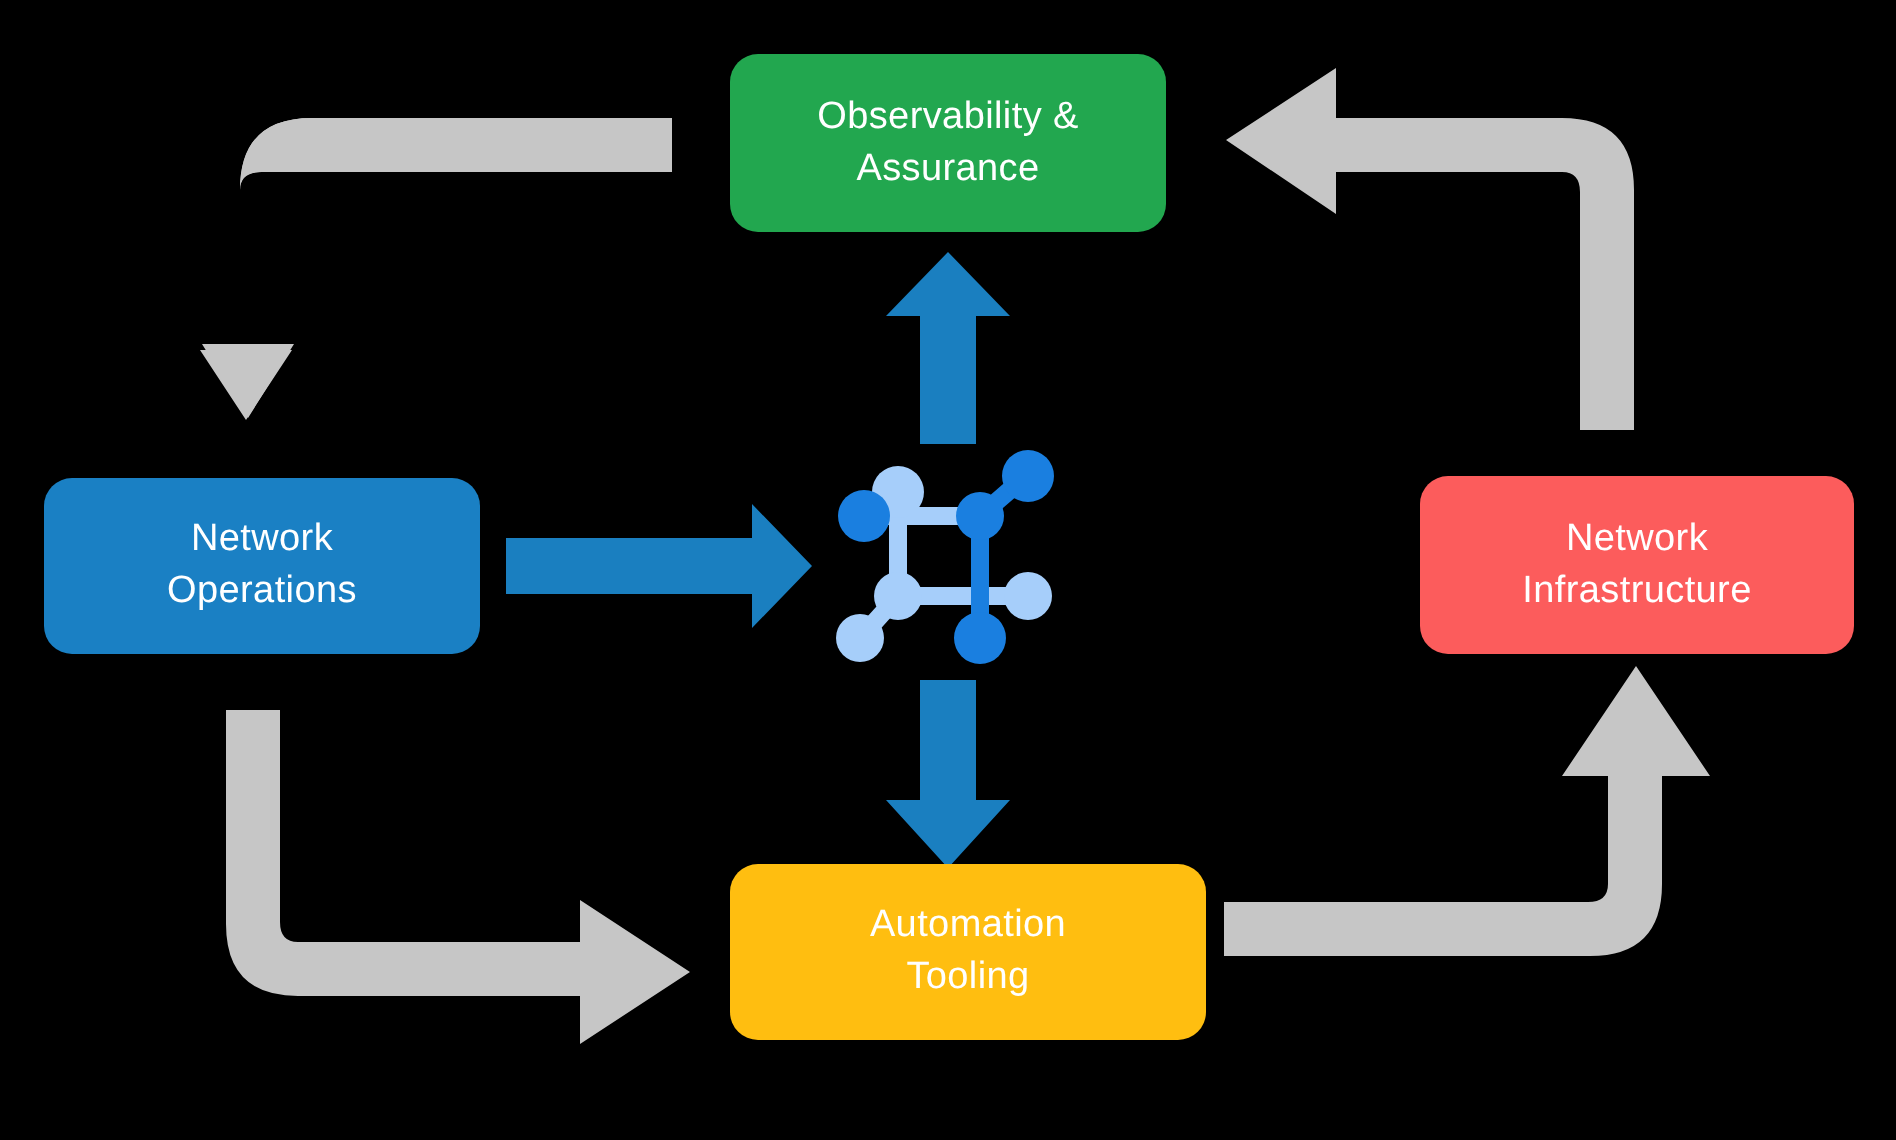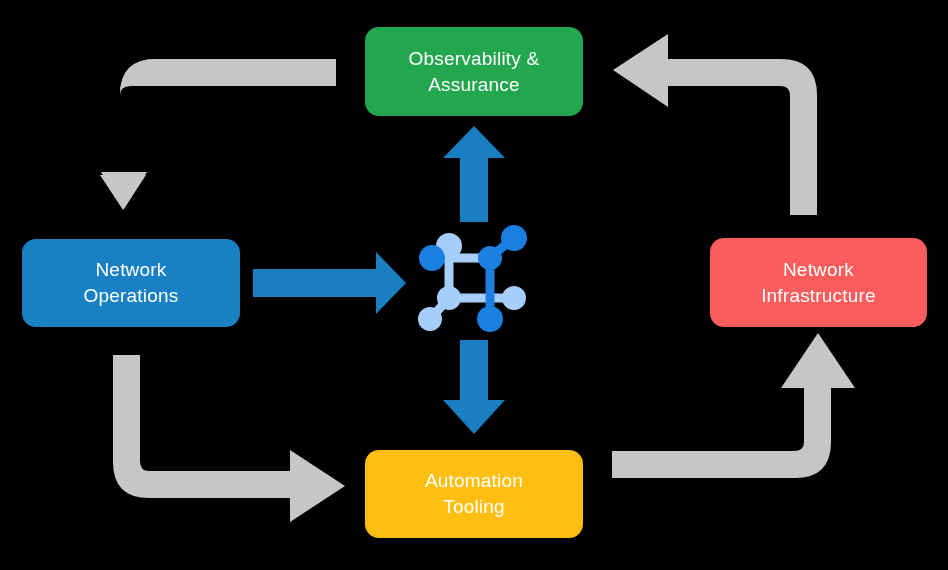--- a/index.html
+++ b/index.html
@@ -38,21 +38,21 @@
   #box-observability {
     left: 365px; top: 27px; width: 218px; height: 89px;
   }
   #box-operations {
     left: 22px; top: 239px; width: 218px; height: 88px;
   }
   #box-infrastructure {
     left: 710px; top: 238px; width: 217px; height: 89px;
   }
   #box-automation {
-    left: 365px; top: 450px; width: 218px; height: 88px;
+    left: 365px; top: 432px; width: 238px; height: 88px;
   }
   .arrow-layer {
     position: absolute;
     left: 0; top: 0;
     width: 948px;
     height: 570px;
     pointer-events: none;
   }
   .center-icon {
     position: absolute;

